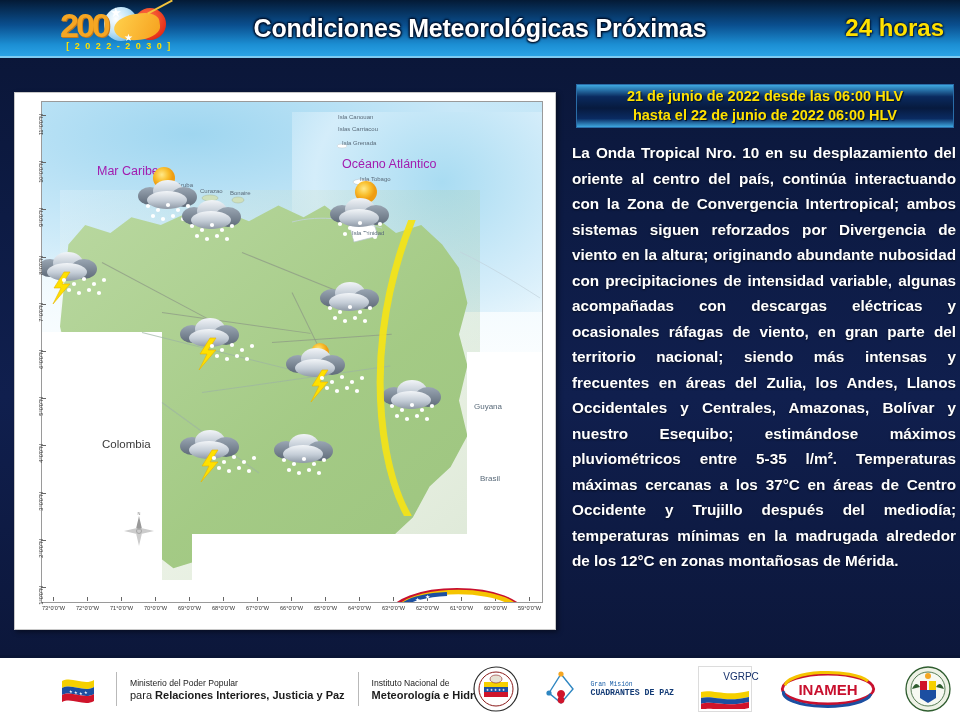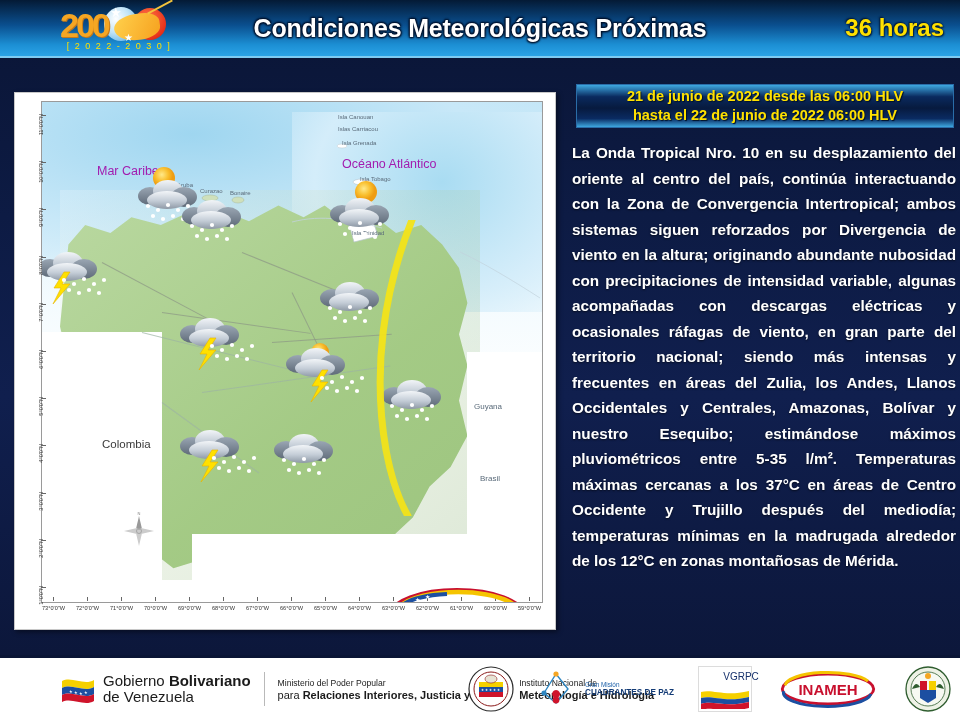--- a/index.html
+++ b/index.html
@@ -55,21 +55,21 @@
   }
   .logo200 .lg-star{position:absolute;color:#ffffff;font-size:13px;line-height:13px;}
   .logo200 .lg-star.s1{left:52px;top:2px;}
   .logo200 .lg-star.s2{left:66px;top:27px;font-size:10px;}
   .logo200 .lg-stick{
     position:absolute;left:88px;top:2px;width:28px;height:2px;
     background:#f3c33c;transform:rotate(-28deg);
   }
   .logo200 .lg-years{
     position:absolute;left:0;top:37px;width:122px;text-align:center;
-    color:#ffe100;font-size:9px;font-weight:normal;letter-spacing:1.5px;
+    color:#ffe100;font-size:9px;font-weight:bold;letter-spacing:1.5px;
   }
 
   
   .date-panel{
     position:absolute;left:576px;top:84px;width:376px;height:42px;
     background:linear-gradient(180deg,#3ea8e0 0%,#0a2a5e 28%,#071a3e 55%,#0a2b62 80%,#3ea8e0 100%);
     display:flex;flex-direction:column;align-items:center;justify-content:center;
     border:1px solid #2a6da8;
   }
   .date-line{
@@ -193,21 +193,21 @@
       <div class="lg-ring"></div>
       <div class="lg-ring2"></div>
       <div class="lg-fig"></div>
       <div class="lg-stick"></div>
       <div class="lg-star s1">★</div>
       <div class="lg-star s2">★</div>
       <div class="lg-num">200</div>
       <div class="lg-years">[ 2 0 2 2   -   2 0 3 0 ]</div>
     </div>
     <div class="header-title">Condiciones Meteorológicas Próximas</div>
-    <div class="hours-badge">36 horas</div>
+    <div class="hours-badge">24 horas</div>
   </div>
 
   <div class="date-panel">
     <div class="date-line">21 de junio de 2022 desde las 06:00 HLV</div>
     <div class="date-line">hasta el 22 de junio de 2022 06:00 HLV</div>
   </div>
 
   <div class="bulletin">La Onda Tropical Nro. 10 en su desplazamiento del oriente al centro del país, continúa interactuando con la Zona de Convergencia Intertropical; ambos sistemas siguen reforzados por Divergencia de viento en la altura; originando abundante nubosidad con precipitaciones de intensidad variable, algunas acompañadas con descargas eléctricas y ocasionales ráfagas de viento, en gran parte del territorio nacional; siendo más intensas y frecuentes en áreas del Zulia, los Andes, Llanos Occidentales y Centrales, Amazonas, Bolívar y nuestro Esequibo; estimándose máximos pluviométricos entre 5-35 l/m². Temperaturas máximas cercanas a los 37°C en áreas de Centro Occidente y Trujillo después del mediodía; temperaturas mínimas en la madrugada alrededor de los 12°C en zonas montañosas de Mérida.</div>
 
   <div class="map-outer">
@@ -446,24 +446,20 @@
         <path d="M2,6 C12,1 24,11 34,5 L34,12 C24,18 12,8 2,13 Z" fill="#f5d000"></path>
         <path d="M2,13 C12,8 24,18 34,12 L34,19 C24,25 12,15 2,20 Z" fill="#1c4fa1"></path>
         <path d="M2,20 C12,15 24,25 34,19 L34,26 C24,32 12,22 2,27 Z" fill="#cf142b"></path>
         <g fill="#ffffff" font-size="4">
           <text x="9" y="18">★</text>
             <text x="14" y="19">★</text>
             <text x="19" y="20">★</text>
             <text x="24" y="19">★</text>
         </g>
       </svg>
-      <div class="gob-txt">
-        <div class="gob-l1"><span>Gobierno </span><b>Bolivariano</b></div>
-        <div class="gob-l2">de Venezuela</div>
-      </div>
       <div class="vdiv"></div>
       <div class="min-txt">
         <div class="min-l1">Ministerio del Poder Popular</div>
         <div class="min-l2"><span>para </span><b>Relaciones Interiores, Justicia y Paz</b></div>
       </div>
       <div class="vdiv"></div>
       <div class="min-txt">
         <div class="min-l1">Instituto Nacional de</div>
         <div class="min-l2"><b>Meteorología e Hidrología</b></div>
       </div>
@@ -479,21 +475,21 @@
         <g fill="#ffffff" font-size="3.4">
           <text x="14" y="26">★</text>
             <text x="18" y="26">★</text>
             <text x="22" y="26">★</text>
           <text x="26" y="26">★</text>
             <text x="30" y="26">★</text>
         </g>
         <ellipse cx="24" cy="14" rx="6" ry="4" fill="#e7e2d4" stroke="#8b1a1a" stroke-width="0.6"></ellipse>
       </svg>
 
-      <div class="flogo" style="display:flex;align-items:center;gap:12px;">
+      <div class="flogo" style="display:flex;align-items:center;gap:12px;font-family:Liberation Mono, monospace;">
         <svg width="34" height="40" viewBox="0 0 34 40">
           <path d="M5,24 L17,5 L29,20 L17,34 Z" fill="none" stroke="#2e86c1" stroke-width="1.4"></path>
           <circle cx="17" cy="5" r="2.6" fill="#f5a623"></circle>
           <circle cx="5" cy="24" r="2.6" fill="#2e86c1"></circle>
           <path d="M17,29 a4,4 0 1 1 0.1,0 Z" fill="#cf142b"></path>
           <circle cx="17" cy="31" r="3.4" fill="#cf142b"></circle>
         </svg>
         <div class="cuad-txt">
           <div>Gran Misión</div>
           <b>CUADRANTES DE PAZ</b>

